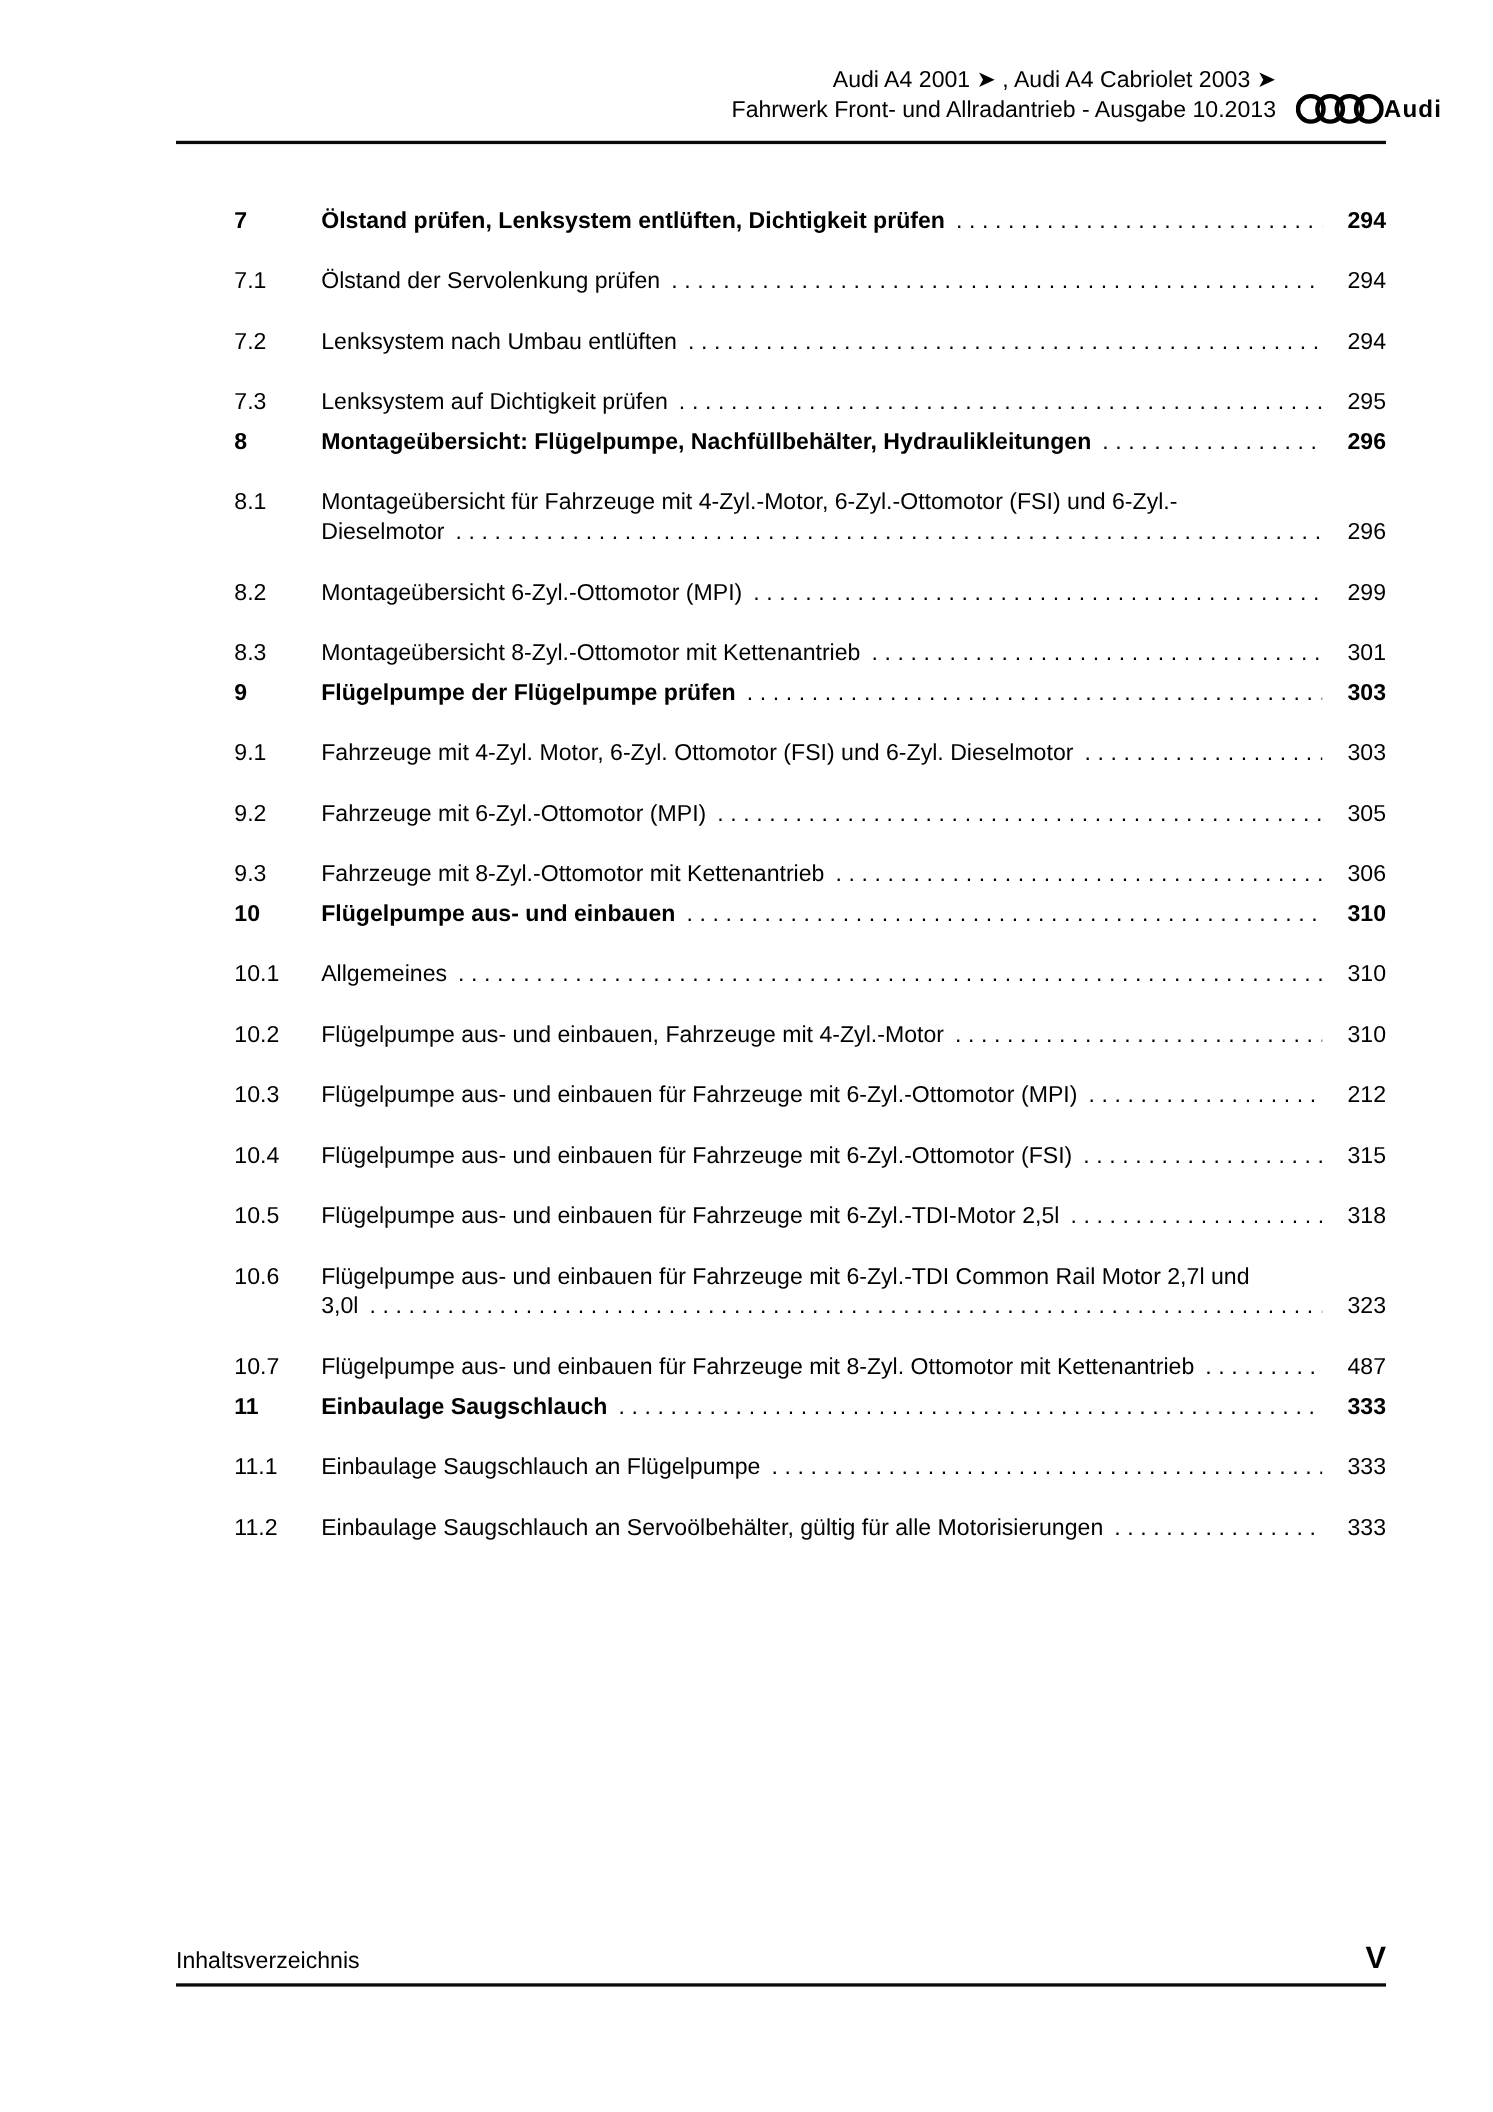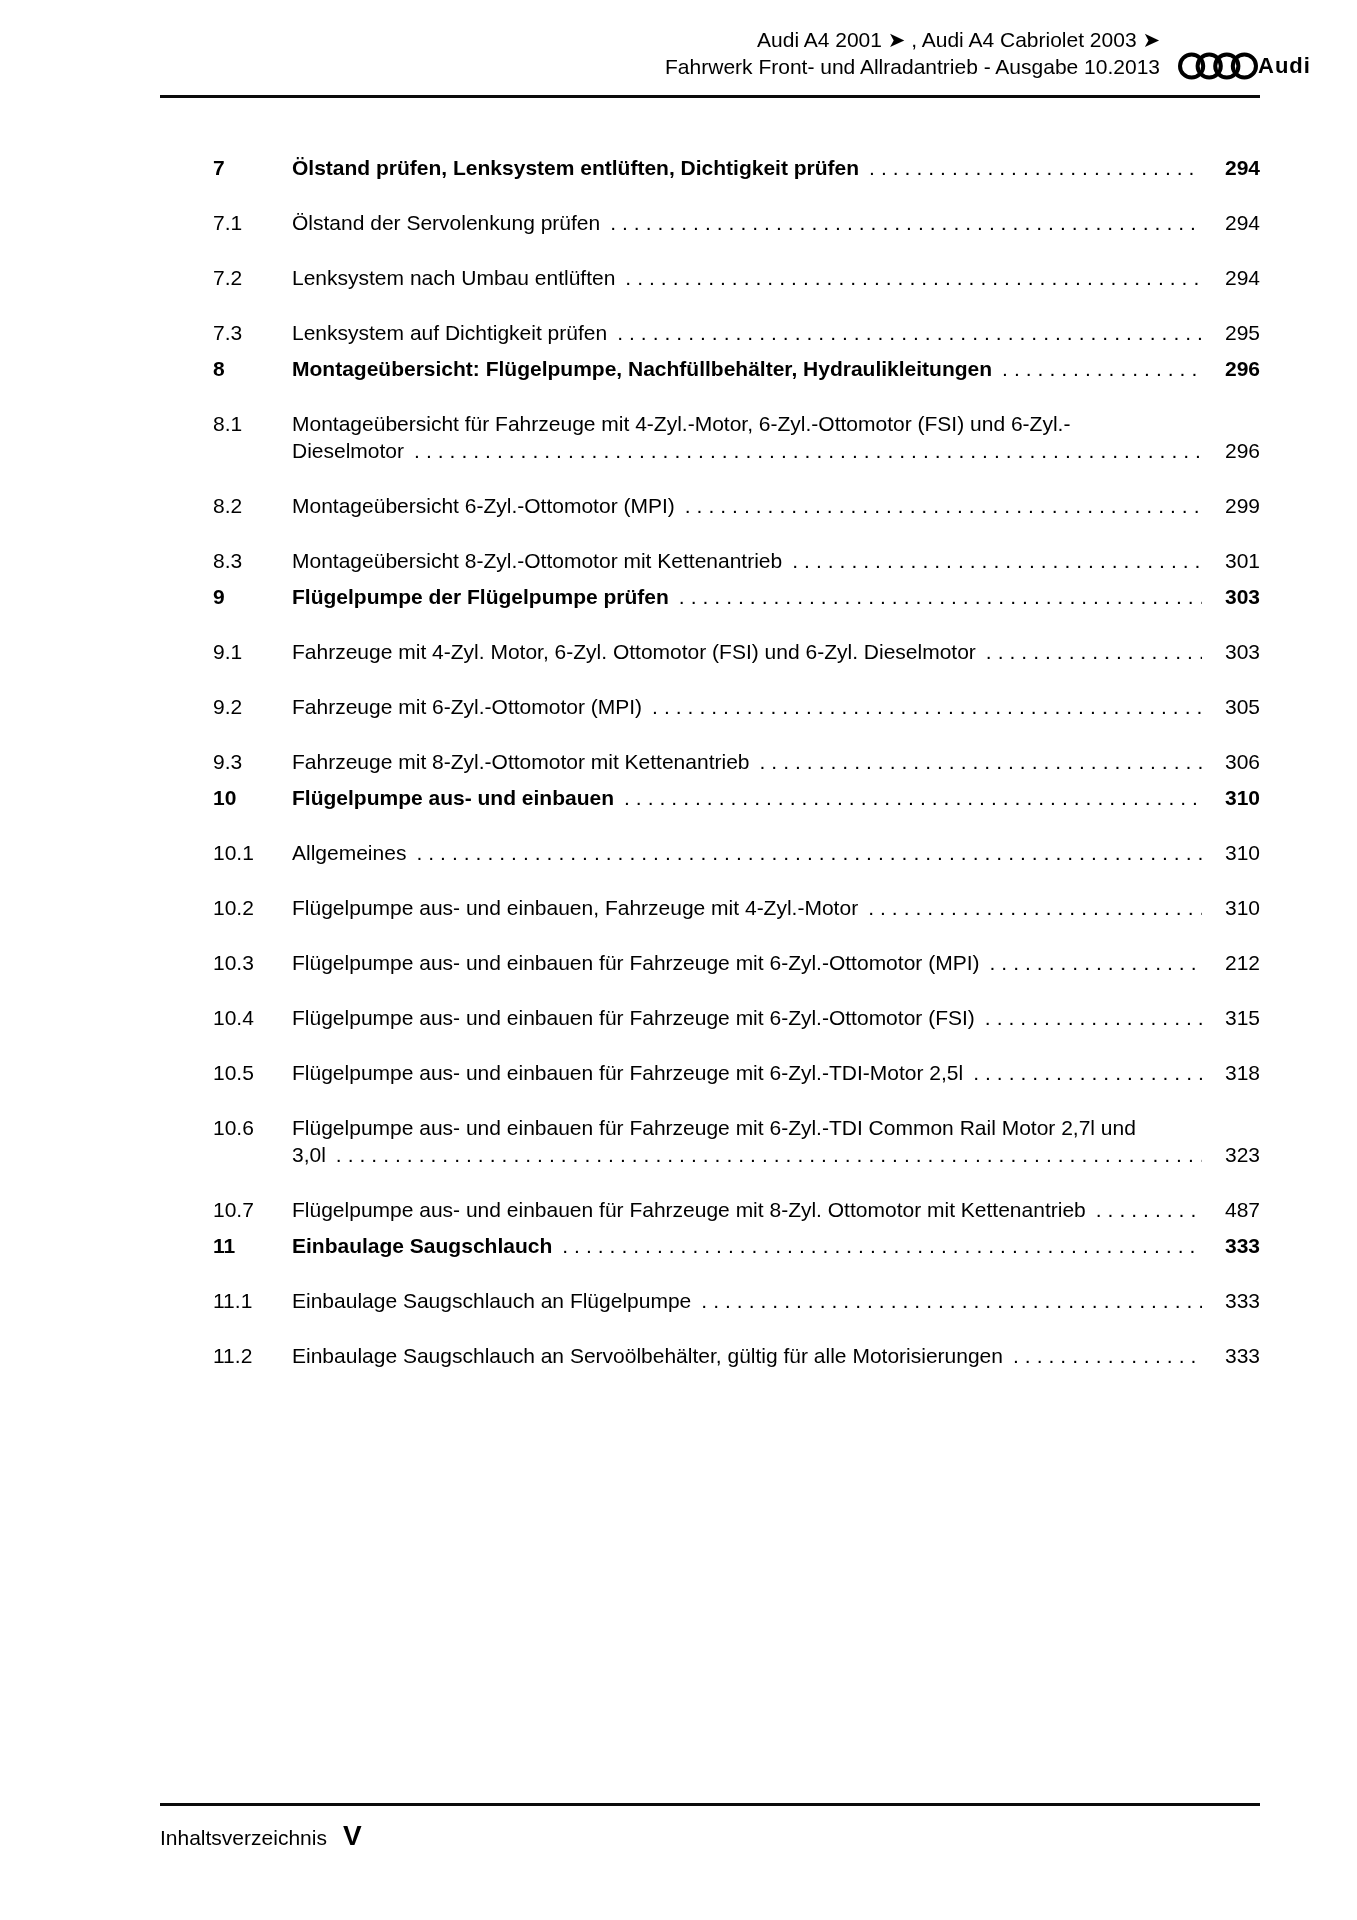--- a/index.html
+++ b/index.html
@@ -15,21 +15,21 @@
     position: relative;
     width: 1100px;
     margin-left: 160px;
   }
   
   .header {
     display: flex;
     justify-content: flex-end;
     align-items: flex-end;
     gap: 18px;
-    padding-top: 26px;
+    padding-top: 59px;
   }
   .header-text {
     text-align: right;
     font-size: 21px;
     line-height: 27px;
     white-space: nowrap;
   }
   .brand {
     display: flex;
     flex-direction: row;
@@ -80,24 +80,24 @@
   }
   
   .footer-rule {
     position: absolute;
     left: 160px; top: 1803px;
     width: 1100px; height: 3px;
     background: #0a0a0a;
   }
   .footer {
     position: absolute;
-    left: 160px; top: 1820px;
+    left: 160px; top: 1764px;
     width: 1100px;
     display: flex;
-    justify-content: flex-start;
+    justify-content: space-between;
     align-items: baseline;
     gap: 16px;
   }
   .footer-label { font-size: 21px; }
   .footer-page  { font-size: 28px; font-weight: bold; }
 </style>
 </head>
 <body>
 
 <div class="content">

